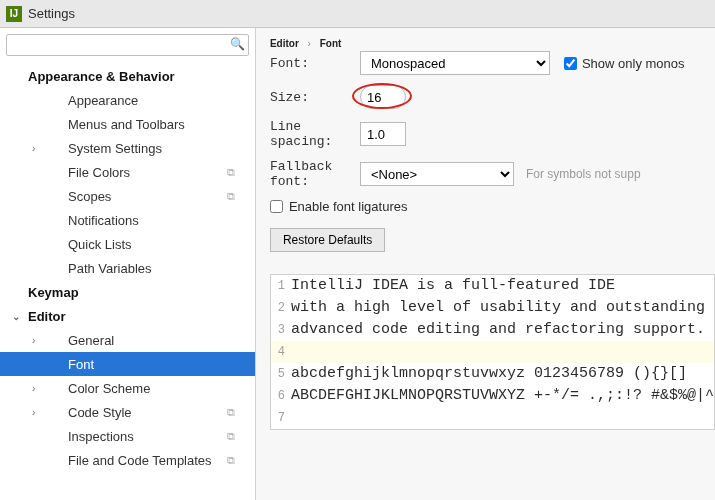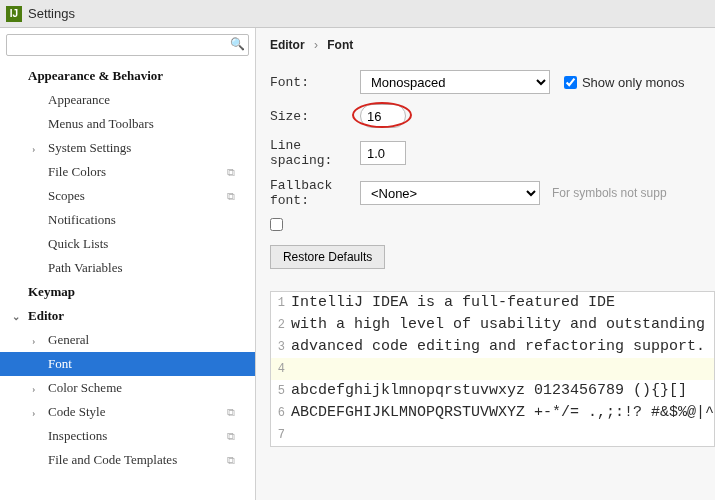--- a/index.html
+++ b/index.html
@@ -6,38 +6,38 @@
 body { font-family: "Segoe UI", Tahoma, sans-serif; font-size: 13px; color: #2b2b2b; background: #f2f2f2; width: 715px; height: 500px; overflow: hidden; }
 .titlebar { height: 28px; background: #e8e8e8; border-bottom: 1px solid #c8c8c8; display: flex; align-items: center; padding: 0 6px; }
 .titlebar .appicon { width: 16px; height: 16px; background: #4d7c0f; color: #fff; font-weight: bold; font-size: 10px; display: flex; align-items: center; justify-content: center; margin-right: 6px; }
 .titlebar .title { font-size: 13px; }
 .container { display: flex; height: 472px; }
 .sidebar { width: 258px; background: #fff; border-right: 1px solid #d0d0d0; display: flex; flex-direction: column; }
 .searchbox { margin: 6px; position: relative; }
 .searchbox input { width: 100%; height: 22px; border: 1px solid #bfbfbf; border-radius: 2px; padding: 0 18px 0 6px; font-size: 12px; }
 .searchbox .mag { position: absolute; right: 4px; top: 3px; color: #8a8a8a; font-size: 12px; }
 .tree { flex: 1; overflow-y: auto; padding-top: 2px; }
-.tree .item { height: 24px; display: flex; align-items: center; padding-left: 10px; cursor: default; position: relative; font-family: Liberation Serif, serif; }
+.tree .item { height: 24px; display: flex; align-items: center; padding-left: 10px; cursor: default; position: relative; }
 .tree .item.lvl1 { padding-left: 28px; font-weight: bold; color: #111; }
-.tree .item.lvl2 { padding-left: 48px; color: #333; align-items: center; }
+.tree .item.lvl2 { padding-left: 68px; color: #333; align-items: center; }
 .tree .item .chev { position: absolute; left: 14px; width: 10px; color: #6b6b6b; font-size: 10px; top: 7px; }
 .tree .item.lvl2 .chev { left: 32px; }
 .tree .item.lvl1.has-chev .chev { left: 12px; }
 .tree .item .copy { position: absolute; right: 20px; color: #b0b0b0; font-size: 11px; }
 .tree .item.selected { background: #2675d6; color: #fff; }
 .main { flex: 1; background: #f7f7f7; padding: 10px 0 0 14px; }
-.breadcrumb { font-size: 12px; font-weight: bold; color: #222; margin-bottom: 18px; }
+.breadcrumb { font-size: 10px; font-weight: bold; color: #222; margin-bottom: 2px; }
 .breadcrumb .sep { color: #888; margin: 0 6px; font-weight: normal; }
 .formrow { display: flex; align-items: center; margin-bottom: 10px; min-height: 24px; }
 .formrow .lbl { width: 90px; color: #333; font-family: Liberation Mono, monospace; }
 .formrow select, .formrow input[type=text] { height: 24px; border: 1px solid #b8b8b8; background: #fff; font-size: 13px; padding: 0 6px; }
 .font-select { width: 190px; }
 .size-input { width: 46px; border-radius: 12px; }
 .ls-input { width: 46px; }
-.fallback-select { width: 180px; }
+.fallback-select { width: 154px; }
 .size-circle { position: absolute; border: 2px solid #d4241d; border-radius: 50%; width: 60px; height: 26px; pointer-events: none; }
 .size-wrap { position: relative; display: inline-block; }
 .hint { color: #9a9a9a; margin-left: 12px; font-size: 12px; }
 .checkbox-row { display: flex; align-items: center; margin: 10px 0 14px 0; }
 .checkbox-row input { margin-right: 6px; }
 .restore-btn { height: 24px; padding: 0 12px; background: #eaeaea; border: 1px solid #b8b8b8; font-size: 12px; cursor: pointer; margin-bottom: 22px; }
 .preview { border: 1px solid #d0d0d0; background: #fff; font-family: "Courier New", monospace; font-size: 15px; line-height: 22px; overflow: hidden; }
 .preview .line { display: flex; }
 .preview .gutter { width: 20px; text-align: right; color: #a0a0a0; padding-right: 6px; user-select: none; font-size: 12px; }
 .preview .code { white-space: pre; }
@@ -158,20 +158,21 @@
     <div class="formrow" style="margin-top:6px">
       <span class="lbl">Fallback font:</span>
       <select class="fallback-select">
         <option>&lt;None&gt;</option>
       </select>
       <span class="hint">For symbols not supp</span>
     </div>
 
     <div class="checkbox-row">
       <input type="checkbox" style="">
+      <span>Enable font ligatures</span>
     </div>
 
     <button class="restore-btn">Restore Defaults</button>
 
     <div class="preview" id="preview">
         <div class="line">
           <span class="gutter">1</span>
           <span class="code">IntelliJ IDEA is a full-featured IDE</span>
         </div>
         <div class="line">

